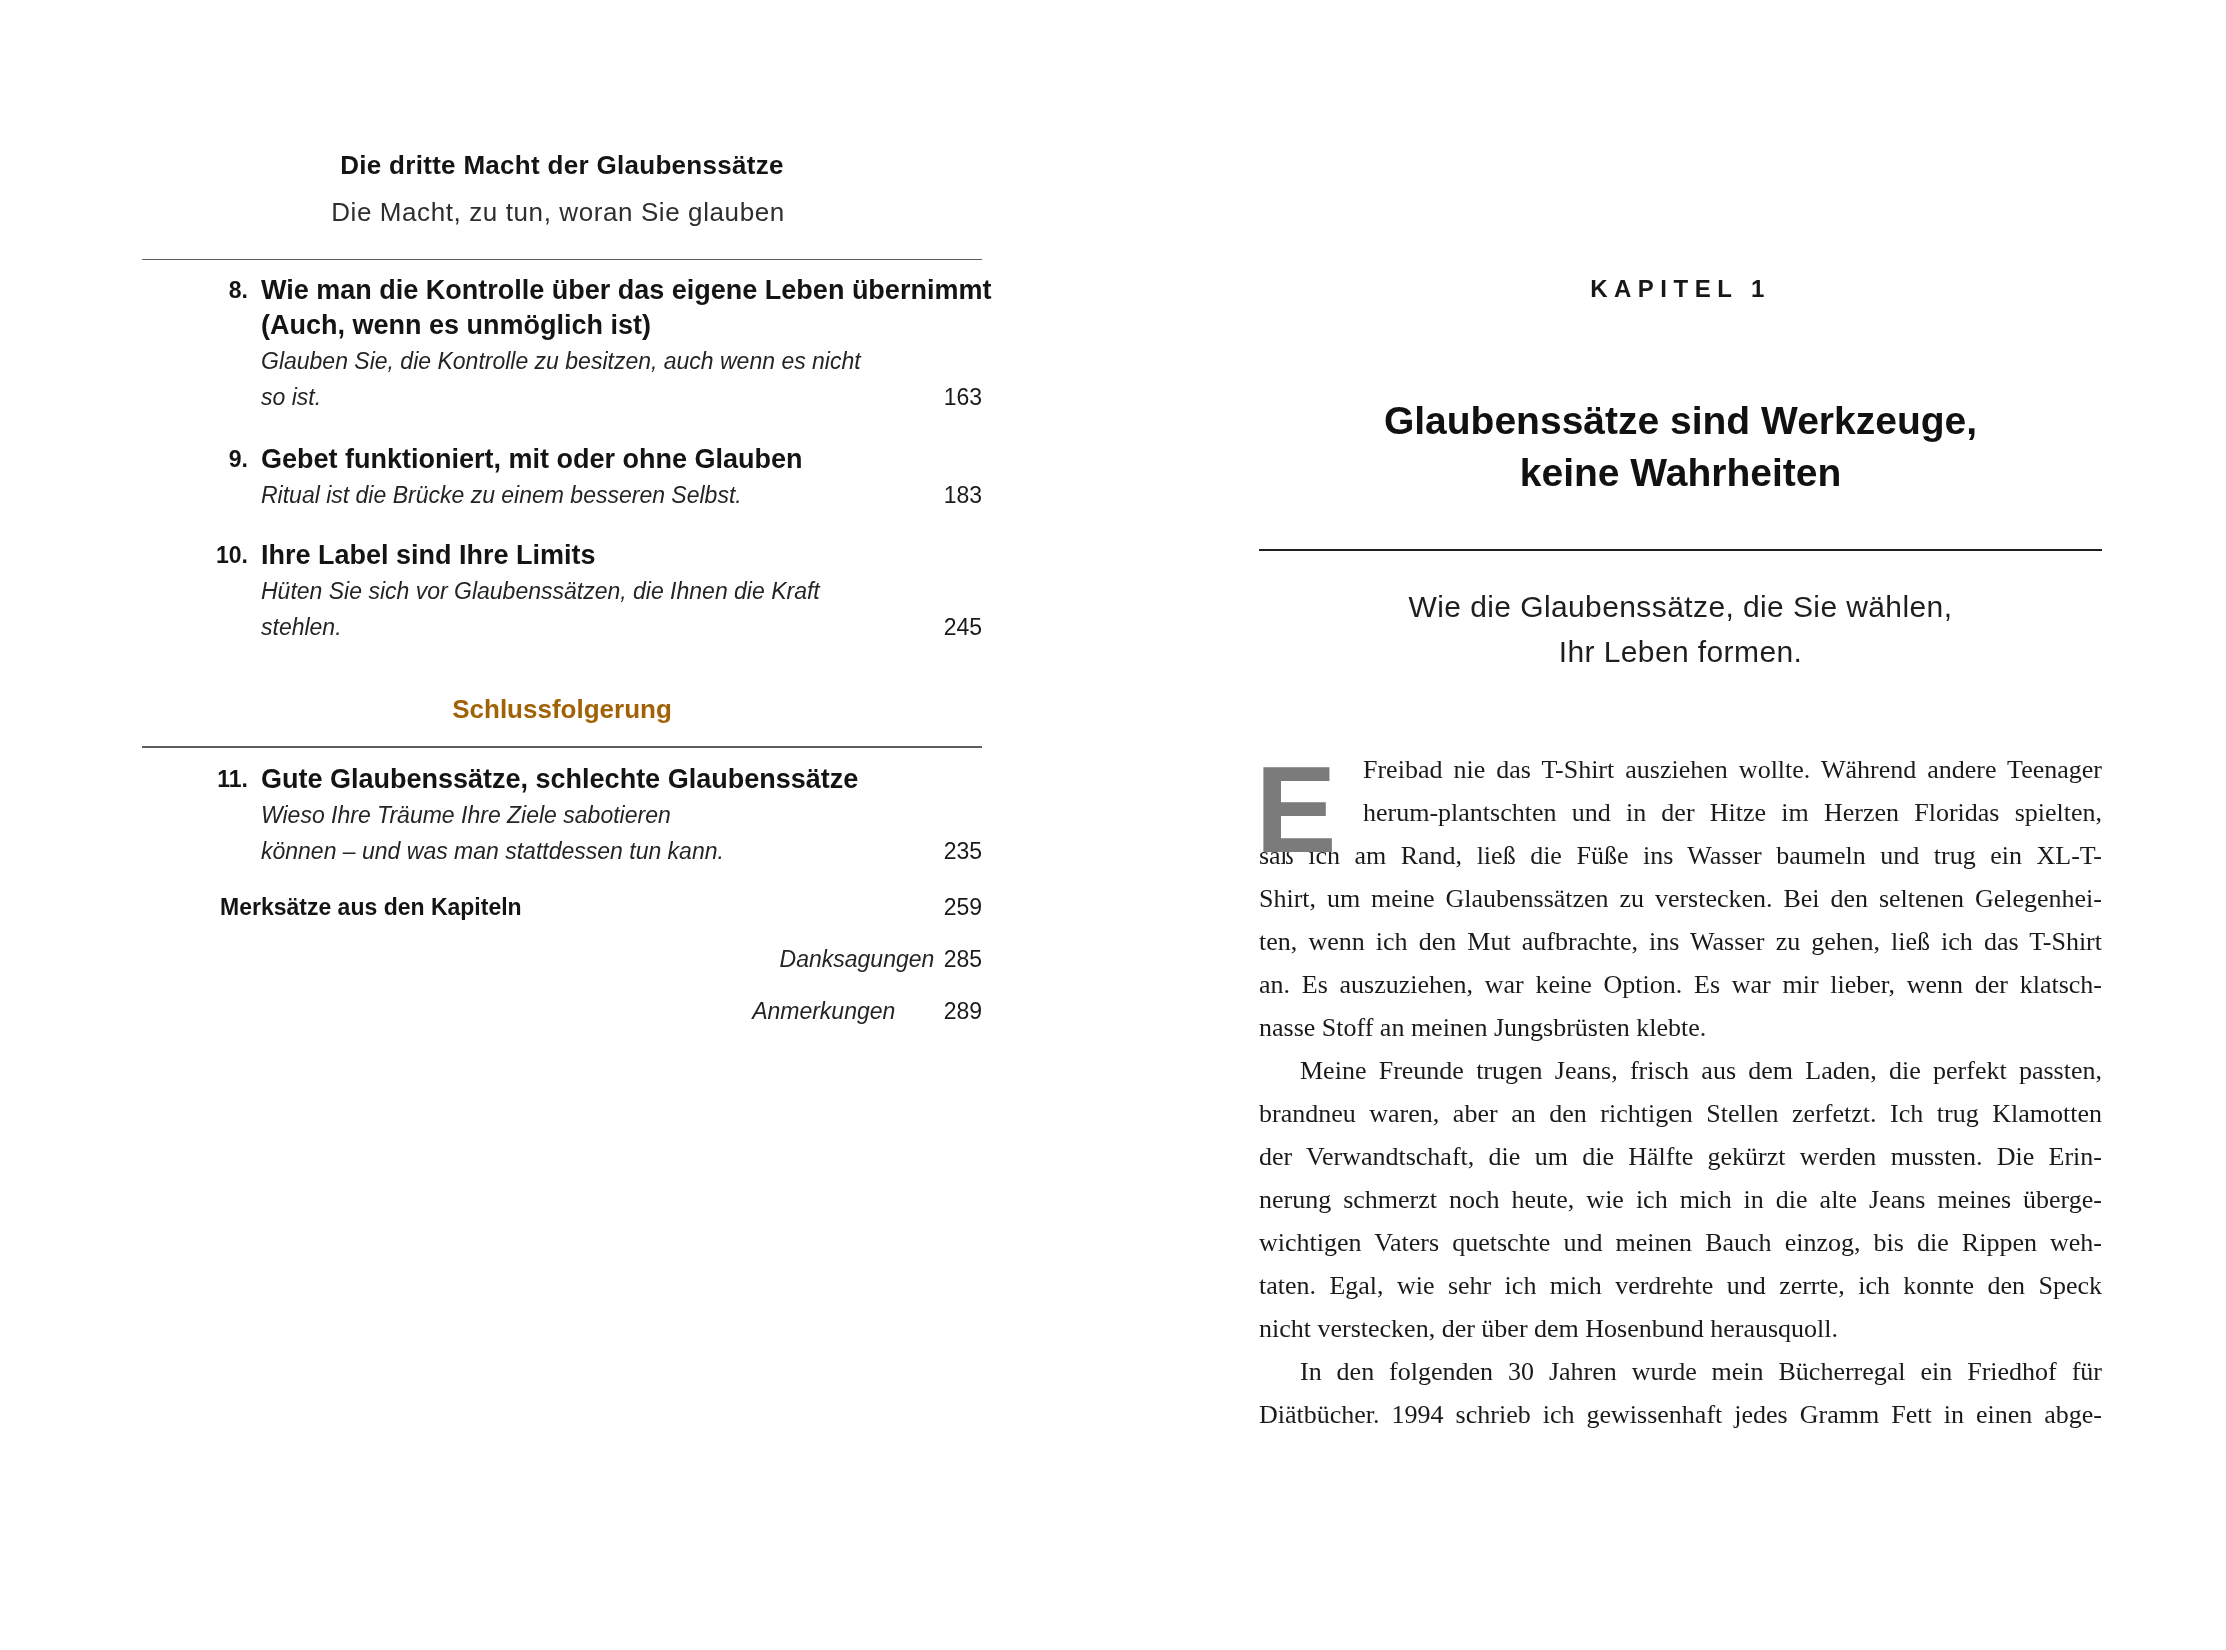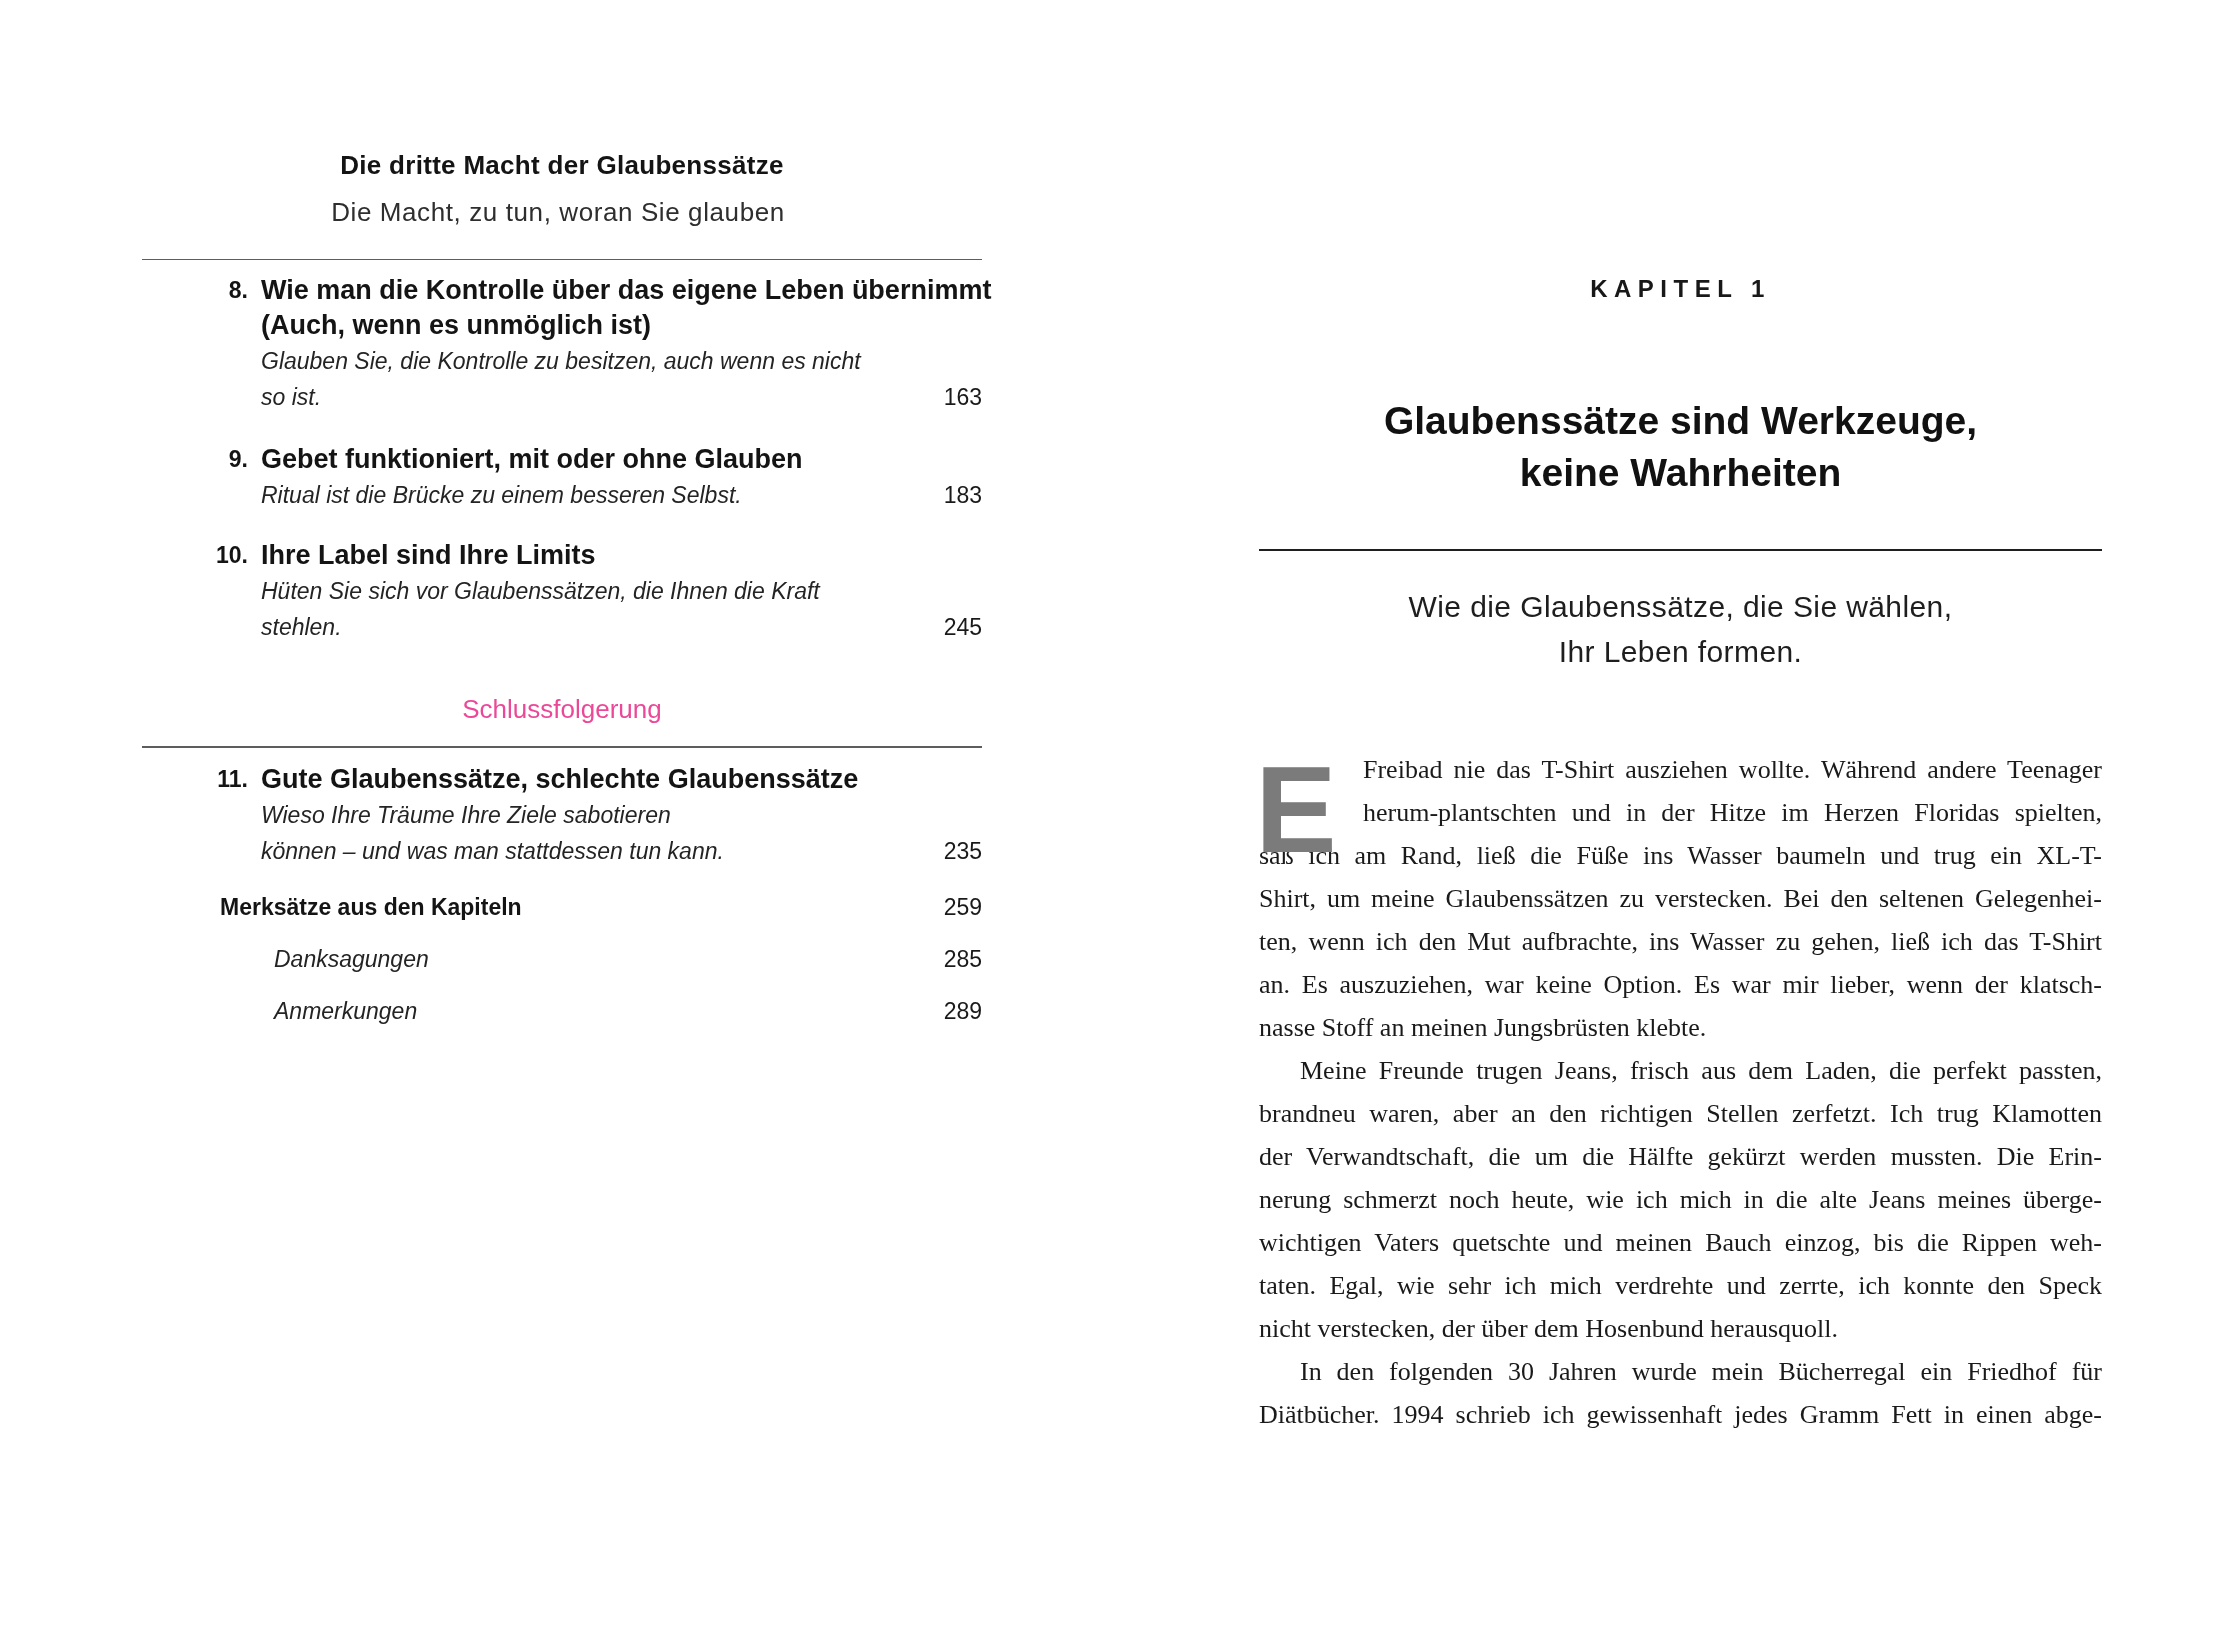--- a/index.html
+++ b/index.html
@@ -19,39 +19,39 @@
   }
   .toc-subheading {
     position:absolute; left:0; right:8px; top:197px;
     text-align:center; font-size:26px; font-weight:normal; letter-spacing:0.6px; color:#2e2e2e;
   }
   .rule { position:absolute; left:0; right:0; height:0; border-top:1.9px solid #5d5d5d; }
   .rule-a { top:259px; }
   .rule-b { top:746px; border-top-width:2.8px; }
   .conclusion-heading {
     position:absolute; left:0; right:0; top:694px;
-    text-align:center; font-size:26px; font-weight:normal; color:#ec4899;
+    text-align:center; font-size:26px; font-weight:bold; color:#a16207;
   }
   .toc-entry { position:absolute; left:0; right:0; display:flex; align-items:flex-start; }
   .toc-num {
     width:119px; padding-right:13px; text-align:right; flex:none;
     font-size:23px; font-weight:bold; line-height:35px; color:#141414;
   }
   .toc-body { flex:1; min-width:0; }
   .toc-title { font-size:27px; font-weight:bold; line-height:35px; color:#141414; white-space:nowrap; }
   .toc-desc-row { display:flex; align-items:flex-end; }
   .toc-desc { flex:1; min-width:0; }
   .toc-desc .dline { font-size:23px; font-style:italic; line-height:36px; color:#242424; white-space:nowrap; }
   .toc-page { flex:none; font-size:23px; line-height:36px; color:#1a1a1a; padding-left:9.3px; }
   .back-row { position:absolute; right:0; display:flex; align-items:flex-end; }
   .back-row .back-label { flex:1; min-width:0; font-size:23px; line-height:35px; white-space:nowrap; }
   .back-row.bold   { left:78px; }
   .back-row.bold   .back-label { font-weight:bold; color:#141414; }
   .back-row.italic { left:132px; }
-  .back-row.italic .back-label { font-style:italic; color:#242424; }
+  .back-row.italic .back-label { font-style:italic; color:#242424;text-align:right; }
   .back-row .toc-page { line-height:35px; }
 
   
   .kicker {
     position:absolute; left:0; right:0; top:275px;
     text-align:center; font-size:24px; font-weight:bold; letter-spacing:6.5px; color:#181818;
   }
   .chapter-title {
     position:absolute; left:0; right:0; top:395px;
     text-align:center; font-size:39px; font-weight:bold; line-height:52px; color:#111111;

